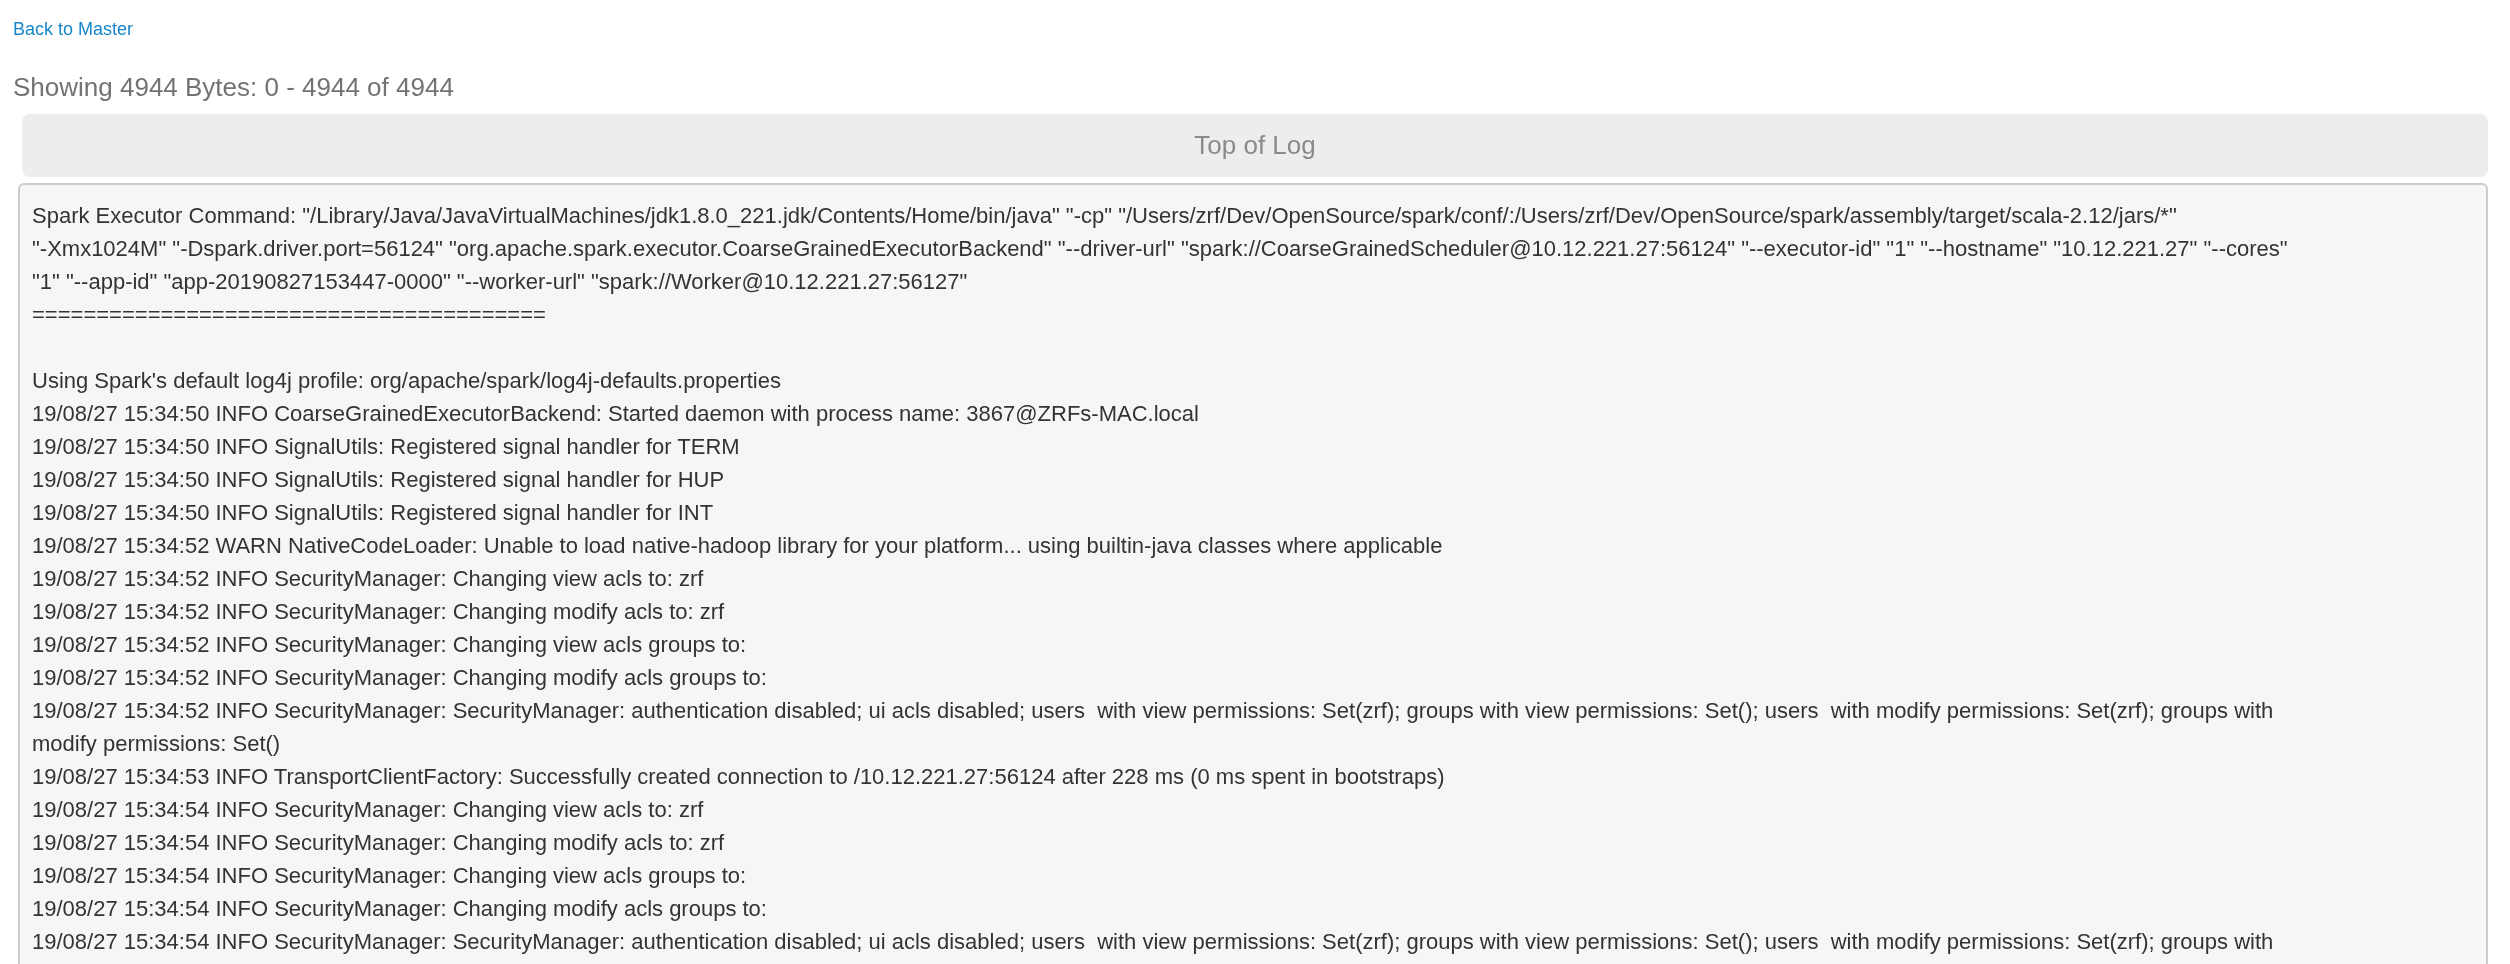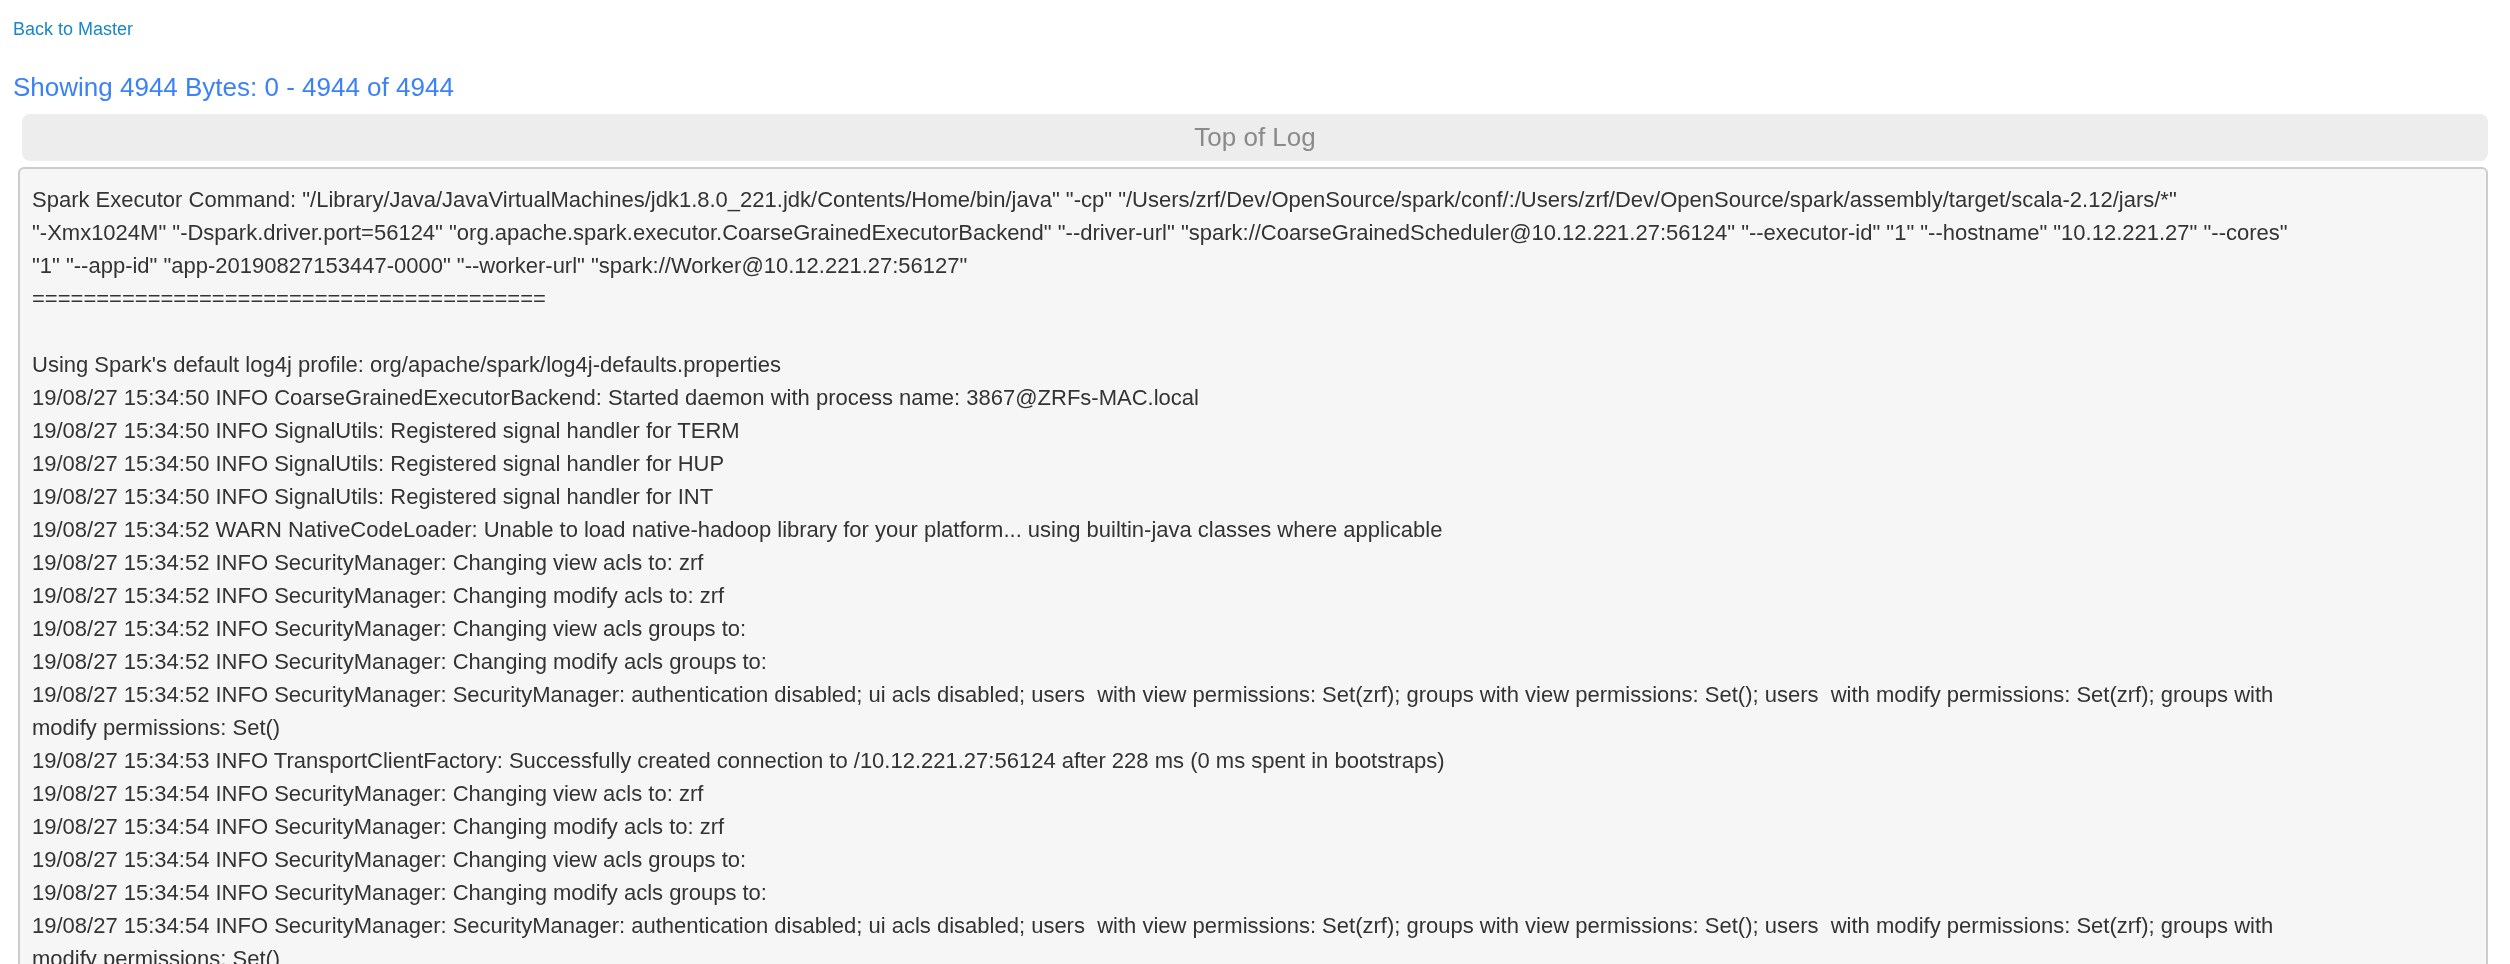--- a/index.html
+++ b/index.html
@@ -21,25 +21,25 @@
     font-size: 18px;
     line-height: 30px;
     color: #1787c9;
     text-decoration: none;
     cursor: pointer;
   }
   .byte-range {
     margin: 28px 0 0 13px;
     font-size: 26px;
     line-height: 30px;
-    color: #3b82f6;
+    color: #737373;
   }
   .top-bar {
     margin: 12px 22px 0 22px;
-    height: 47px;
+    height: 63px;
     background: #ededed;
     border-radius: 8px;
     display: flex;
     align-items: center;
     justify-content: center;
     cursor: pointer;
   }
   .top-bar span {
     font-size: 26px;
     color: #8a8a8a;

